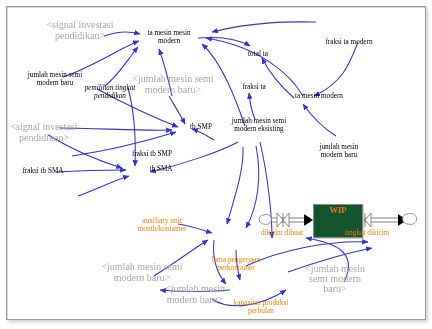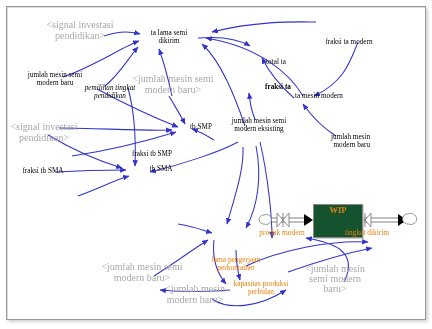--- a/index.html
+++ b/index.html
@@ -92,75 +92,79 @@
       <line x1="283" y1="213" x2="283" y2="227" stroke="#8a8a8a"></line>
       <line x1="365" y1="213" x2="365" y2="227" stroke="#8a8a8a"></line>
     </g>
   </svg>
 
   <div class="stockbox" style="left:313px;top:204px;width:48px;height:32px;">
     <span class="n-stock-label">WIP</span>
   </div>
 
   <div class="node n-rate" style="left:251px;top:229px;width:62px;">
-    <span>produk modern</span>
+    <span>dikirim dibuat</span>
   </div>
   <div class="node n-rate" style="left:336px;top:229px;width:62px;">
     <span>tingkat dikirim</span>
   </div>
 
   <div class="node n-aux" style="left:138px;top:30px;width:62px;">
-    <div>ta lama semi</div>
-    <div>dikirim</div>
+    <div>ta mesin mesin</div>
+    <div>modern</div>
   </div>
-  <div class="node n-aux" style="left:256px;top:51px;width:40px;margin-top:8px;">
+  <div class="node n-aux" style="left:238px;top:51px;width:40px;">
     <div>total ta</div>
   </div>
-  <div class="node n-aux" style="left:258px;top:84px;width:40px;font-weight:bold;">
+  <div class="node n-aux" style="left:234px;top:84px;width:40px;">
     <div>fraksi ta</div>
   </div>
   <div class="node n-aux" style="left:316px;top:39px;width:66px;">
     <div>fraksi ta modern</div>
   </div>
   <div class="node n-aux" style="left:286px;top:93px;width:66px;">
     <div>ta mesin modern</div>
   </div>
   <div class="node n-aux" style="left:14px;top:72px;width:82px;">
     <div>jumlah mesin semi</div>
     <div>modern baru</div>
   </div>
   <div class="node n-aux" style="left:72px;top:85px;width:76px;font-style:italic;">
     <div>pemilihan tingkat</div>
     <div>pendidikan</div>
   </div>
   <div class="node n-aux" style="left:216px;top:118px;width:86px;">
     <div>jumlah mesin semi</div>
     <div>modern eksisting</div>
   </div>
-  <div class="node n-aux" style="left:308px;top:134px;width:62px;text-align:right;">
+  <div class="node n-aux" style="left:308px;top:144px;width:62px;">
     <div>jumlah mesin</div>
     <div>modern baru</div>
   </div>
   <div class="node n-aux" style="left:180px;top:124px;width:42px;">
     <div>tb SMP</div>
   </div>
   <div class="node n-aux" style="left:122px;top:151px;width:60px;">
     <div>fraksi tb SMP</div>
   </div>
   <div class="node n-aux" style="left:12px;top:168px;width:62px;">
     <div>fraksi tb SMA</div>
   </div>
   <div class="node n-aux" style="left:124px;top:166px;width:42px;padding-left:16px;">
     <div>tb SMA</div>
   </div>
+  <div class="node n-rate" style="left:120px;top:217px;width:84px;">
+    <div>auxiliary unit</div>
+    <div>month/kontainer</div>
+  </div>
   <div class="node n-rate" style="left:194px;top:240px;width:84px;margin-top:16px;">
     <div>lama pengerjaan</div>
     <div>perkontainer</div>
   </div>
-  <div class="node n-rate" style="left:214px;top:280px;width:94px;">
+  <div class="node n-rate" style="left:214px;top:299px;width:94px;">
     <div>kapasitas produksi</div>
     <div>perbulan</div>
   </div>
 
   <div class="node n-shadow" style="left:38px;top:20px;width:84px;">
     <div>&lt;signal investasi</div>
     <div>pendidikan&gt;</div>
   </div>
   <div class="node n-shadow" style="left:2px;top:122px;width:84px;">
     <div>&lt;signal investasi</div>

